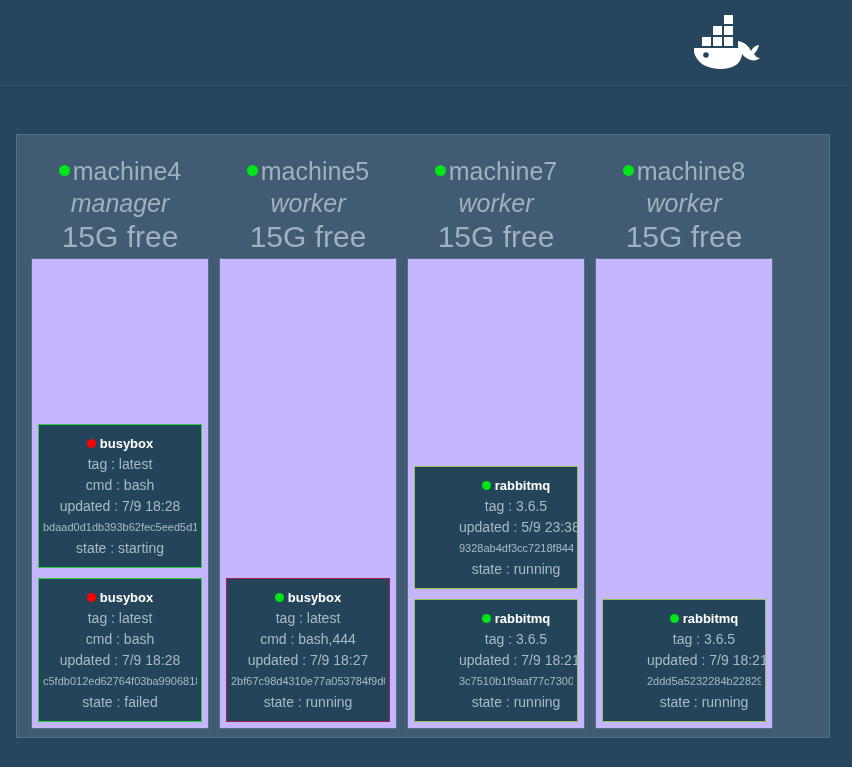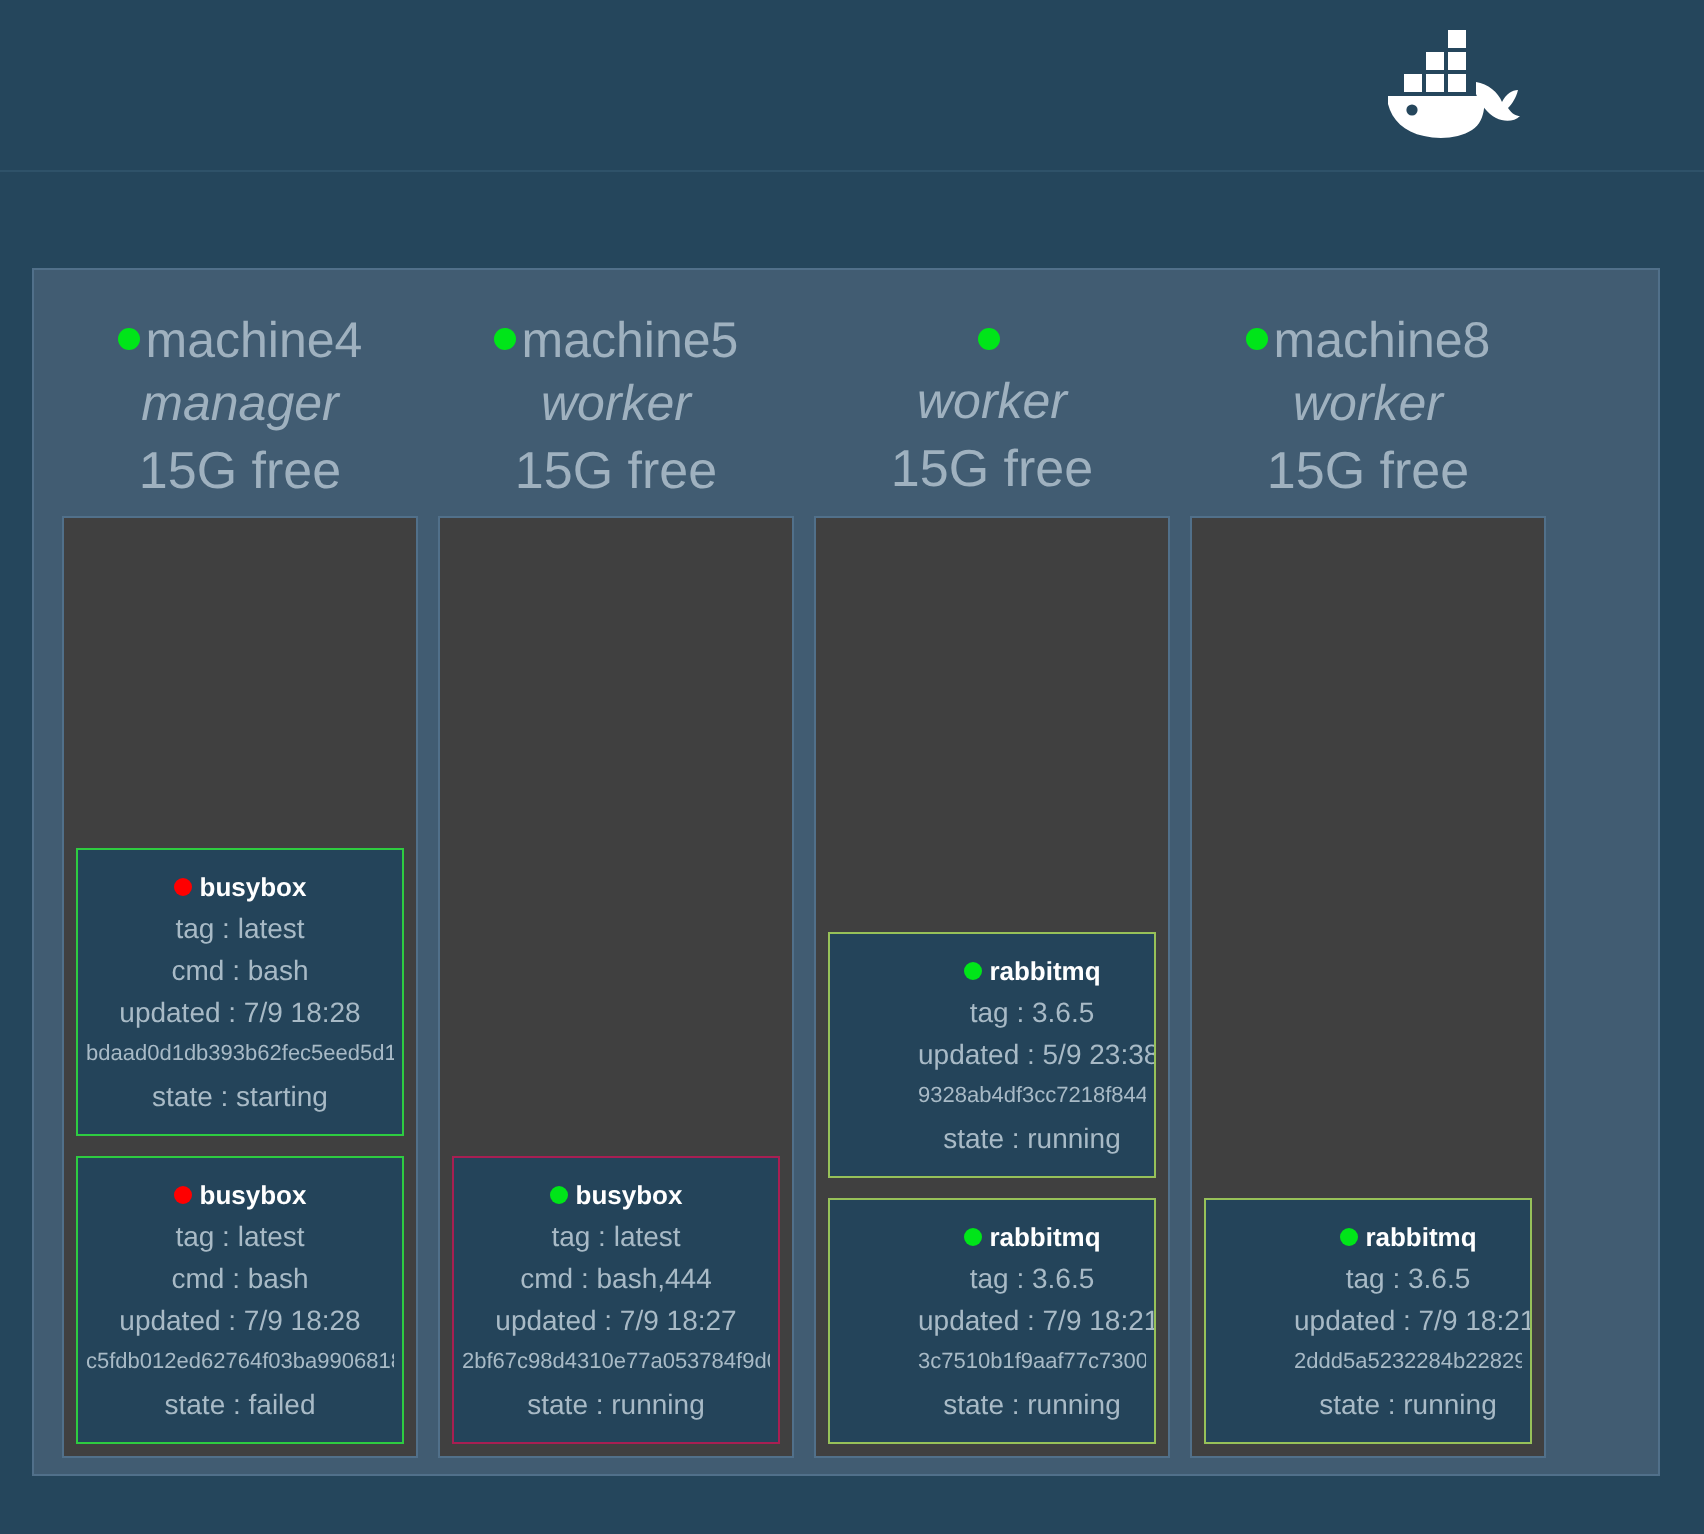--- a/index.html
+++ b/index.html
@@ -80,28 +80,28 @@
     position: relative;
     top: -1px;
   }
   .node-name { vertical-align: middle; }
   .node-role {
     font-size: 25px;
     line-height: 33px;
     font-style: italic;
   }
   .node-mem {
-    font-size: 26px;
+    font-size: 30px;
     line-height: 33px;
   }
 
   
   .node-body {
     flex: 1;
-    background: #404040;
+    background: #c4b5fd;
     border: 1px solid #51708a;
     padding: 6px;
     display: flex;
     flex-direction: column;
     justify-content: flex-end;
     gap: 10px;
     overflow: hidden;
   }
 
   
@@ -210,21 +210,21 @@
             <div class="c-line">tag : latest</div>
             <div class="c-line">cmd : bash,444</div>
             <div class="c-line">updated : 7/9 18:27</div>
             <div class="c-id">2bf67c98d4310e77a053784f9d03a04</div>
             <div class="c-line">state : running</div>
           </div>
         </div>
       </div>
       <div class="node">
         <div class="node-head">
-          <div class="node-name-row"><span class="node-dot" style="background: rgb(0, 229, 25);"></span></div>
+          <div class="node-name-row"><span class="node-dot" style="background: rgb(0, 229, 25);"></span><span class="node-name">machine7</span></div>
           <div class="node-role">worker</div>
           <div class="node-mem">15G free</div>
         </div>
         <div class="node-body">
           <div class="container-card border-lime">
             <div class="c-title"><span class="c-dot green"></span><span>rabbitmq</span></div>
             <div class="c-line">tag : 3.6.5</div>
             <div class="c-line">updated : 5/9 23:38</div>
             <div class="c-id">9328ab4df3cc7218f844dd42196aab7</div>
             <div class="c-line">state : running</div>

